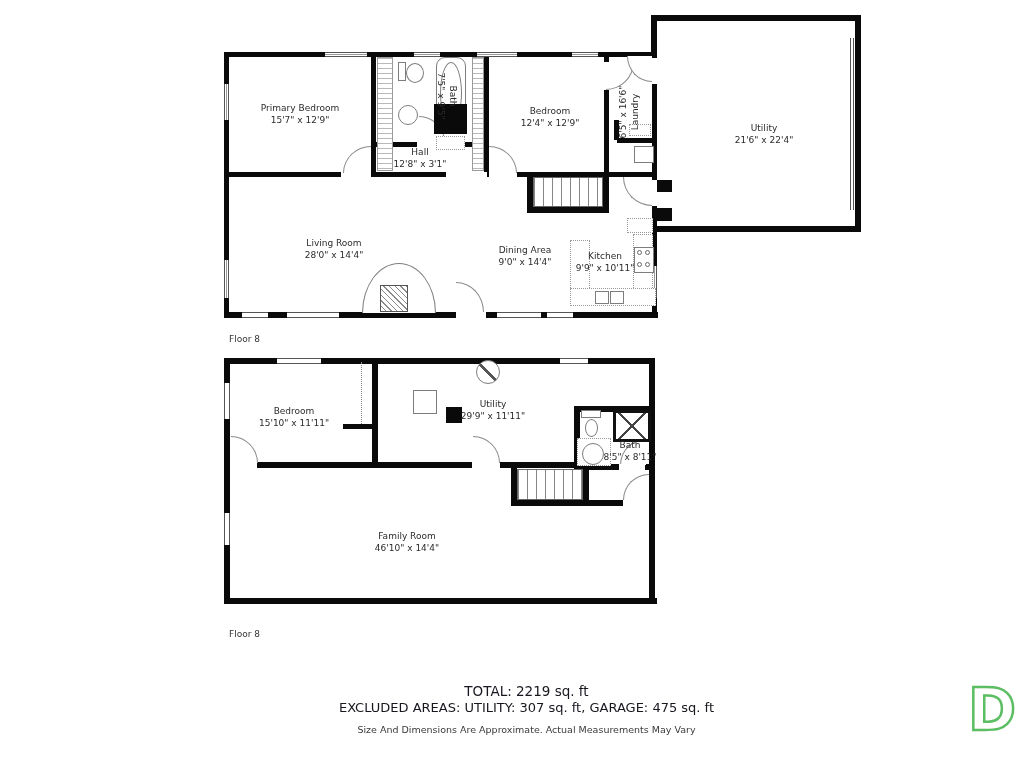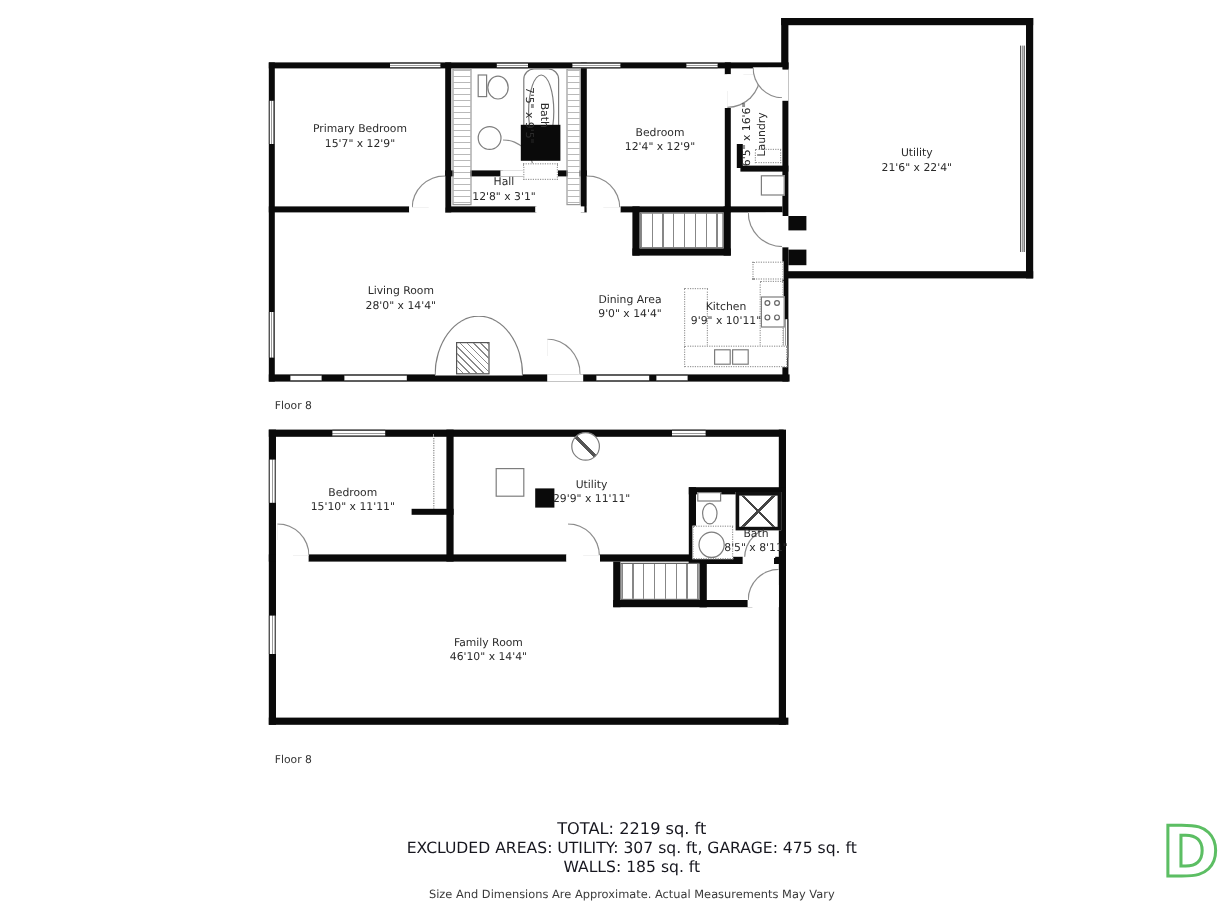--- a/index.html
+++ b/index.html
@@ -246,21 +246,20 @@
     <div class="label" style="left:378px;top:543px">
       <span>Family Room</span>
       <span>46'10" x 14'4"</span>
     </div>
     <div class="floor-tag" style="left:200px;top:629px">Floor 8</div>
   </div>
 
   <div class="summary">
     <div class="total">TOTAL: 2219 sq. ft</div>
     <div class="line">EXCLUDED AREAS: UTILITY: 307 sq. ft, GARAGE: 475 sq. ft</div>
-    <div class="line">WALLS: 185 sq. ft</div>
     <div class="disclaimer">Size And Dimensions Are Approximate. Actual Measurements May Vary</div>
   </div>
 
   <svg class="logo" viewBox="0 0 66 66">
     <text x="33" y="52" text-anchor="middle" font-family="DejaVu Sans, sans-serif" font-size="58" font-weight="bold" fill="#ffffff" stroke="#5CBE63" stroke-width="2.5">D</text>
   </svg>
 
 </div>
 
 </body></html>

